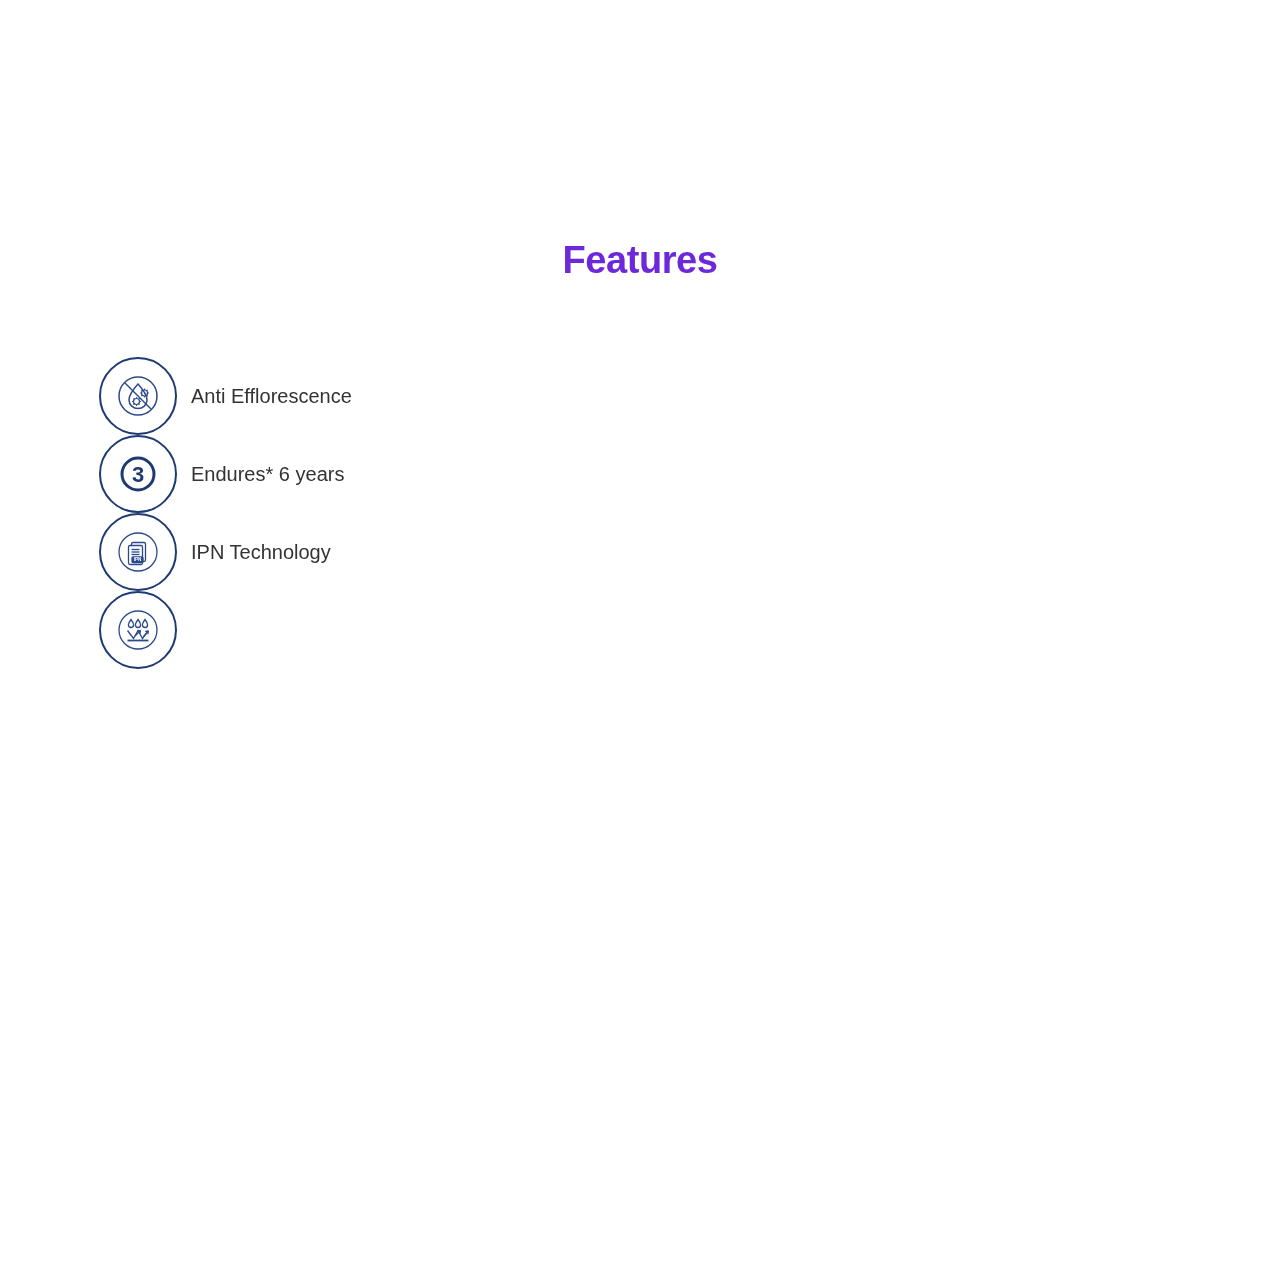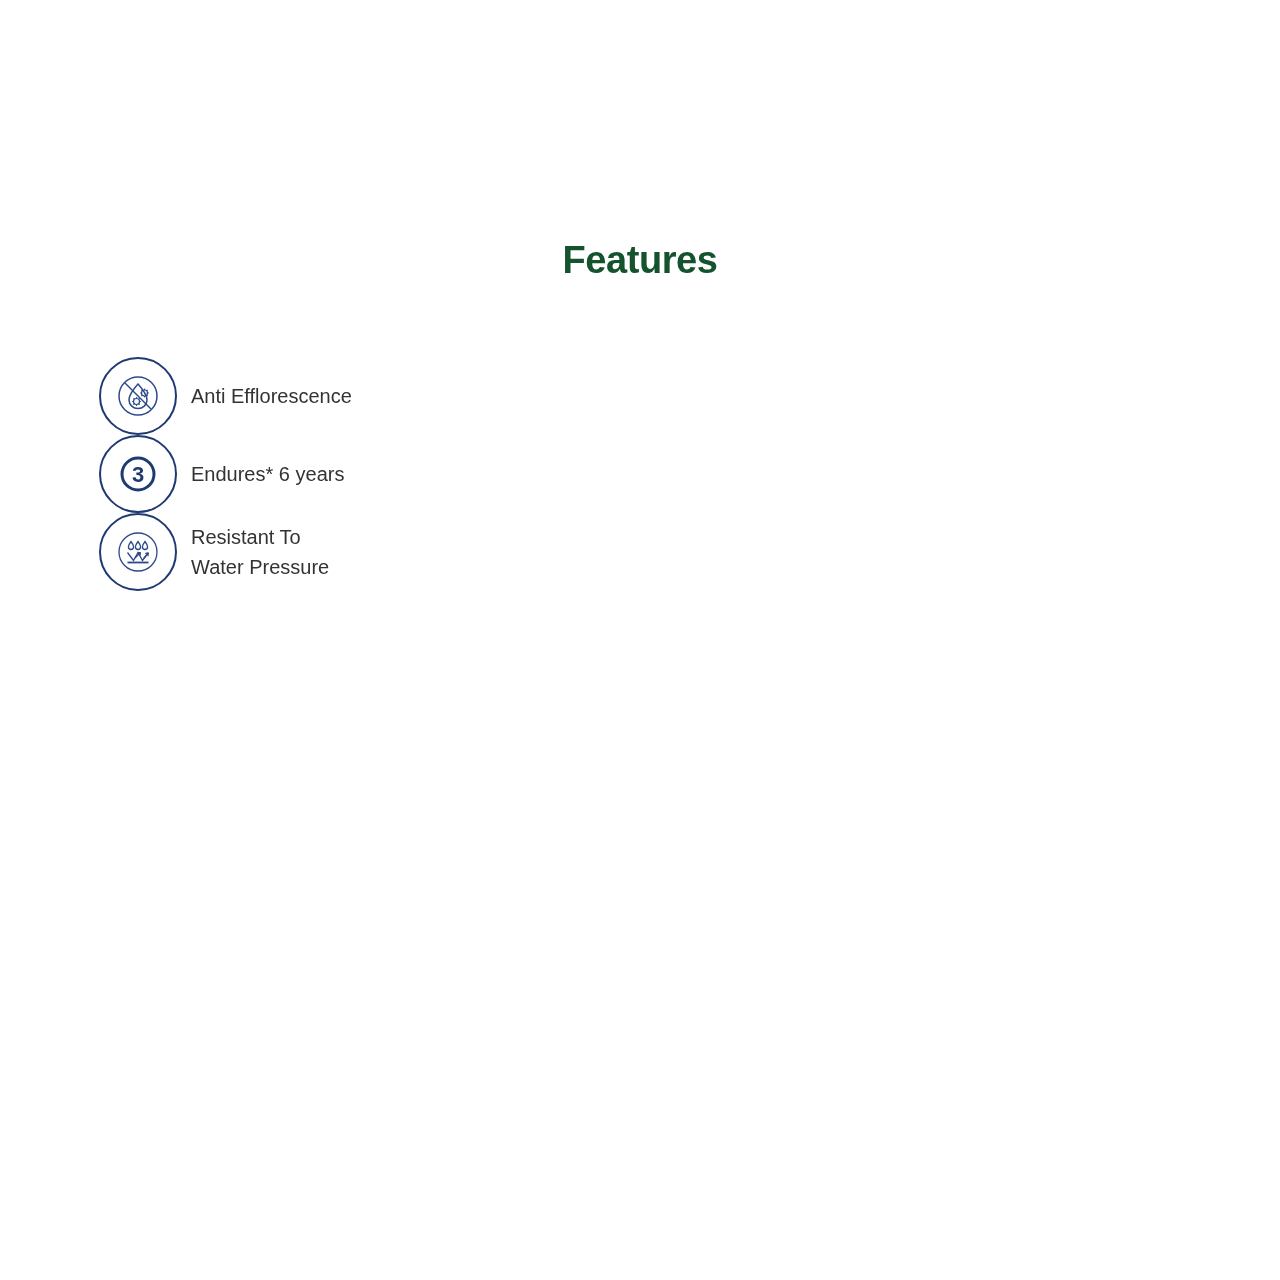--- a/index.html
+++ b/index.html
@@ -24,21 +24,21 @@
   }
 
   #section-title {
     position: absolute;
     left: 0;
     top: 239px;
     width: 1280px;
     text-align: center;
     font-size: 38px;
     font-weight: bold;
-    color: #14532d;
+    color: #6d28d9;
     letter-spacing: -0.4px;
     font-family: "Liberation Sans", sans-serif;
   }
 
   #features-row {
     position: absolute;
     left: 99px;
     top: 357px;
     width: 1090px;
     height: 82px;
@@ -138,38 +138,53 @@
             <circle cx="23" cy="23" r="16"></circle>
             <text x="23" y="30.5" font-family="Liberation Sans, sans-serif" font-size="22" font-weight="bold" fill="#1f3a73" stroke="none" text-anchor="middle">3</text>
           </svg>
         </span>
       </div>
       <div class="feature-label">Endures* 6 years</div>
     </div>
 
     <div class="gap-2"></div>
 
+    <div class="feature-item">
+      <div class="feature-circle">
+        <span>
+          <svg width="46" height="46" viewBox="0 0 46 46" fill="none" stroke="#2c4a8a" stroke-width="1.3">
+            <circle cx="23" cy="23" r="19"></circle>
+            <rect x="16.5" y="13.5" width="14" height="19" rx="1.5"></rect>
+            <rect x="13.5" y="16.5" width="14" height="19" rx="1.5" fill="#ffffff"></rect>
+            <line x1="16.5" y1="20.5" x2="24.5" y2="20.5"></line>
+            <line x1="16.5" y1="23" x2="24.5" y2="23"></line>
+            <line x1="16.5" y1="25.5" x2="24.5" y2="25.5"></line>
+            <rect x="17" y="28" width="11" height="5.5" rx="1" fill="#2c4a8a" stroke="#2c4a8a"></rect>
+            <text x="22.5" y="32.2" font-family="Liberation Sans, sans-serif" font-size="4.6" font-weight="bold" fill="#ffffff" stroke="none" text-anchor="middle">IPN</text>
+          </svg>
+        </span>
+      </div>
+      <div class="feature-label">IPN Technology</div>
+    </div>
 
     <div class="gap-3"></div>
 
     <div class="feature-item">
       <div class="feature-circle">
         <span>
           <svg width="46" height="46" viewBox="0 0 46 46" fill="none" stroke="#2c4a8a" stroke-width="1.3">
             <circle cx="23" cy="23" r="19"></circle>
             <path d="M16 12.5 C16 12.5 13.4 16 13.4 17.8 C13.4 19.4 14.6 20.5 16 20.5 C17.4 20.5 18.6 19.4 18.6 17.8 C18.6 16 16 12.5 16 12.5 Z"></path>
             <path d="M23 12.5 C23 12.5 20.4 16 20.4 17.8 C20.4 19.4 21.6 20.5 23 20.5 C24.4 20.5 25.6 19.4 25.6 17.8 C25.6 16 23 12.5 23 12.5 Z"></path>
             <path d="M30 12.5 C30 12.5 27.4 16 27.4 17.8 C27.4 19.4 28.6 20.5 30 20.5 C31.4 20.5 32.6 19.4 32.6 17.8 C32.6 16 30 12.5 30 12.5 Z"></path>
             <path d="M12.5 23.5 L18.5 31.5 L23 23.5 L27.5 31.5 L33.5 23.5"></path>
             <line x1="12.5" y1="33.5" x2="33.5" y2="33.5" stroke-width="1.8"></line>
             <path d="M20 29 L25.5 23.5" stroke-width="1.2"></path>
             <path d="M25.5 23.5 L22.6 23.9 M25.5 23.5 L25.1 26.4" stroke-width="1.2"></path>
             <path d="M28.5 29.5 L33.2 24.2" stroke-width="1.2"></path>
             <path d="M33.2 24.2 L30.2 24.4 M33.2 24.2 L33 27.2" stroke-width="1.2"></path>
           </svg>
         </span>
       </div>
-      <div class="feature-label">Resistant To
-Water Pressure</div>
     </div>
 
   </div>
 </div>
 
 </body></html>

